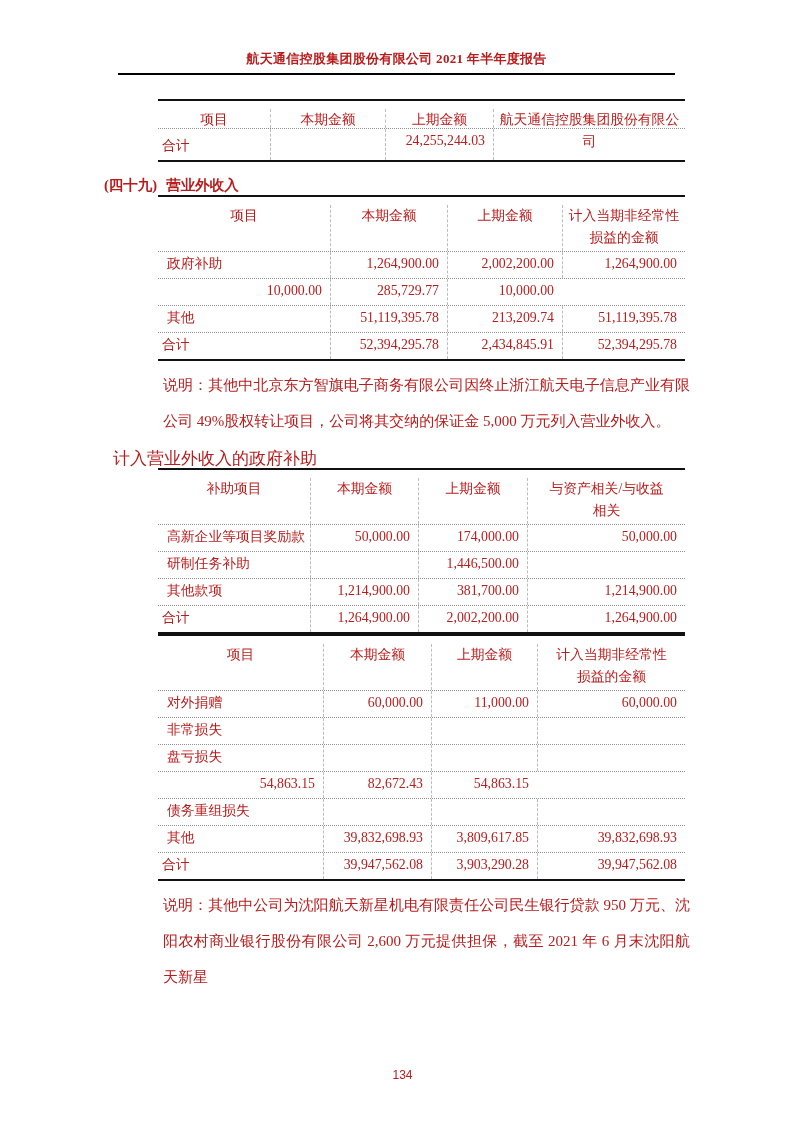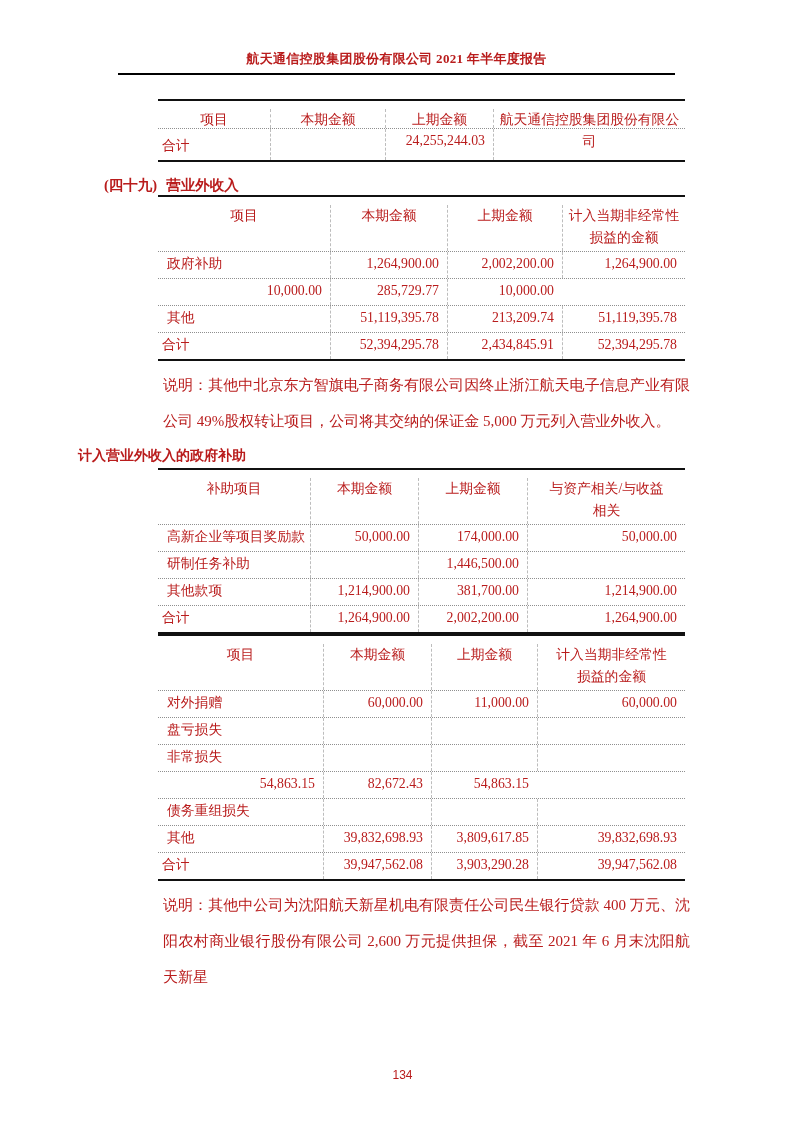--- a/index.html
+++ b/index.html
@@ -29,23 +29,23 @@
   .sec-head {
     display:flex;
     margin-left:104px;
     font-size:14.5px;
     font-weight:bold;
     height:19px;
     align-items:flex-end;
   }
   .sec-head .sec-no { margin-right:9px; }
   .sub-head {
-    margin-left:78px;
-    font-size:14px;
-    font-weight:bold;
+    margin-left:113px;
+    font-size:17px;
+    font-weight:normal;
     height:19px;
   }
   
   .tbl {
     margin-left:158px;
     width:527px;
     border-top:2.5px solid #111;
     border-bottom:2.5px solid #111;
     font-size:13.8px;
   }
@@ -333,35 +333,35 @@
         </div>
       <div class="td num">
           <span>11,000.00</span>
         </div>
       <div class="td num">
           <span>60,000.00</span>
         </div>
     </div>
     <div class="tr data">
       <div class="td label">
+          <span>非常损失</span>
+        </div>
+      <div class="td num">
+          <span></span>
+        </div>
+      <div class="td num">
+          <span></span>
+        </div>
+      <div class="td num">
+          <span></span>
+        </div>
+    </div>
+    <div class="tr data">
+      <div class="td label">
           <span>盘亏损失</span>
-        </div>
-      <div class="td num">
-          <span></span>
-        </div>
-      <div class="td num">
-          <span></span>
-        </div>
-      <div class="td num">
-          <span></span>
-        </div>
-    </div>
-    <div class="tr data">
-      <div class="td label">
-          <span>非常损失</span>
         </div>
       <div class="td num">
           <span></span>
         </div>
       <div class="td num">
           <span></span>
         </div>
       <div class="td num">
           <span></span>
         </div>
@@ -414,17 +414,17 @@
         </div>
       <div class="td num">
           <span>3,903,290.28</span>
         </div>
       <div class="td num">
           <span>39,947,562.08</span>
         </div>
     </div>
   </div>
 
-  <div class="note mt-note50">说明：其他中公司为沈阳航天新星机电有限责任公司民生银行贷款 400 万元、沈阳农村商业银行股份有限公司 2,600 万元提供担保，截至 2021 年 6 月末沈阳航天新星</div>
+  <div class="note mt-note50">说明：其他中公司为沈阳航天新星机电有限责任公司民生银行贷款 950 万元、沈阳农村商业银行股份有限公司 2,600 万元提供担保，截至 2021 年 6 月末沈阳航天新星</div>
 
   <div class="page-num">134</div>
 
 </div>
 
 </body></html>

